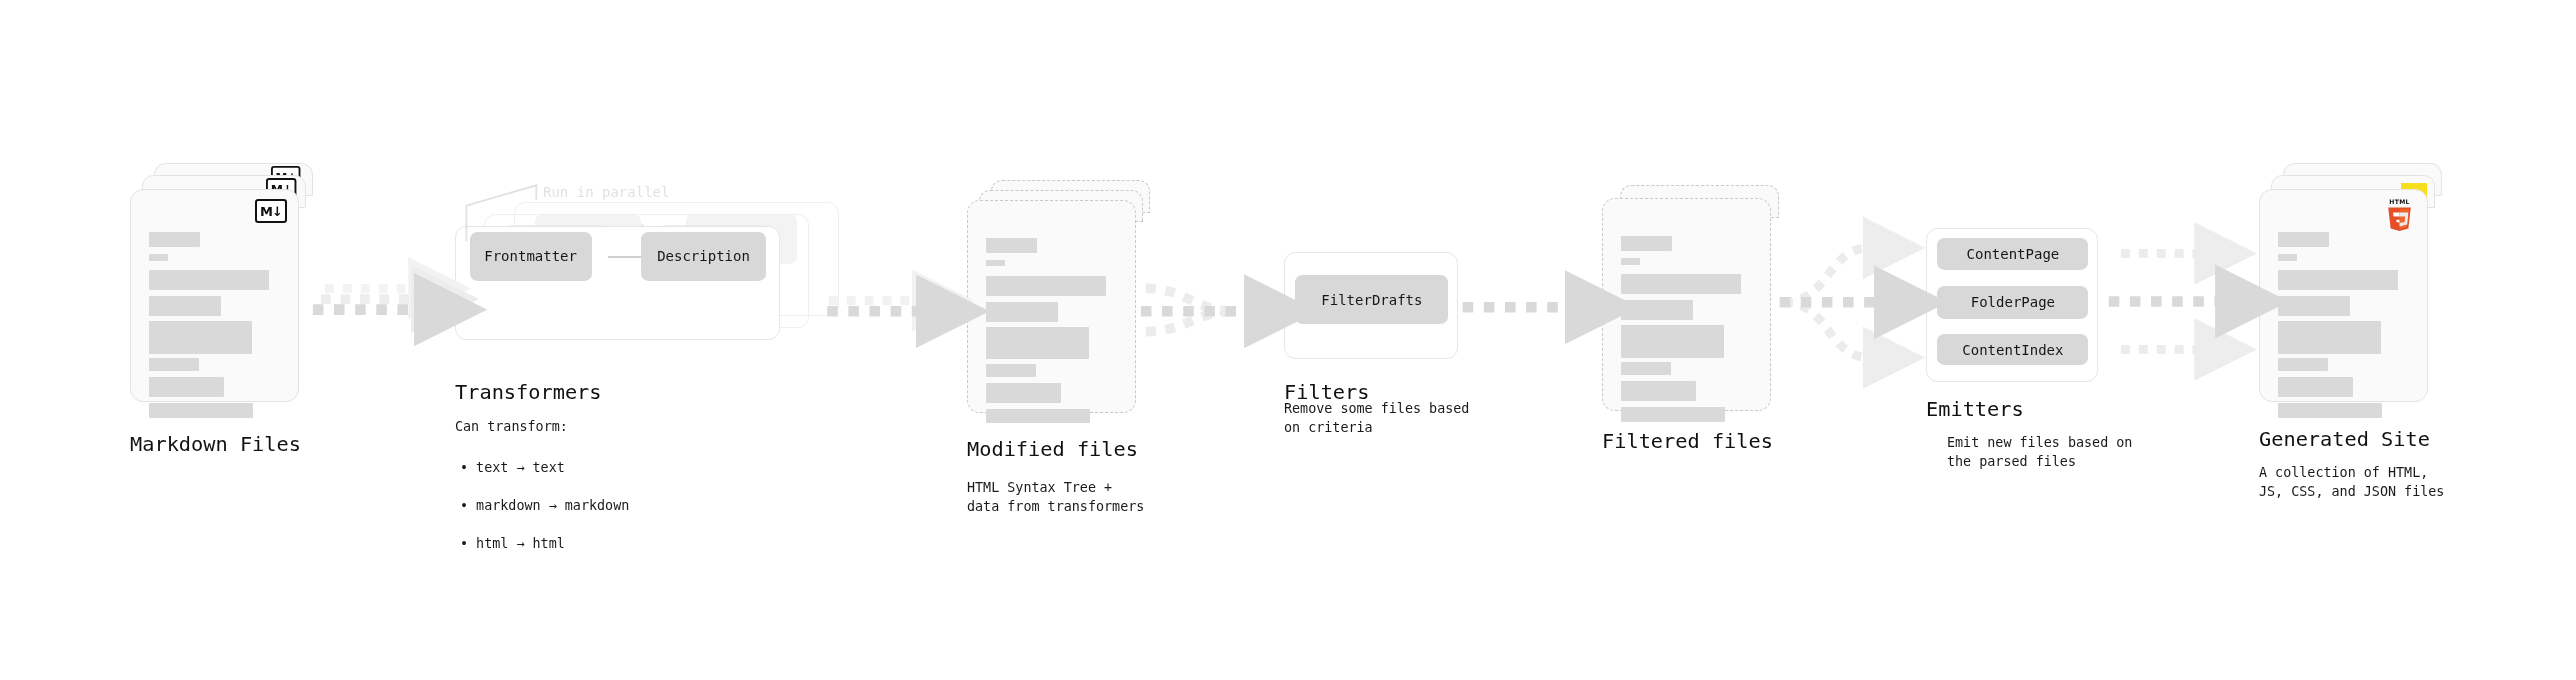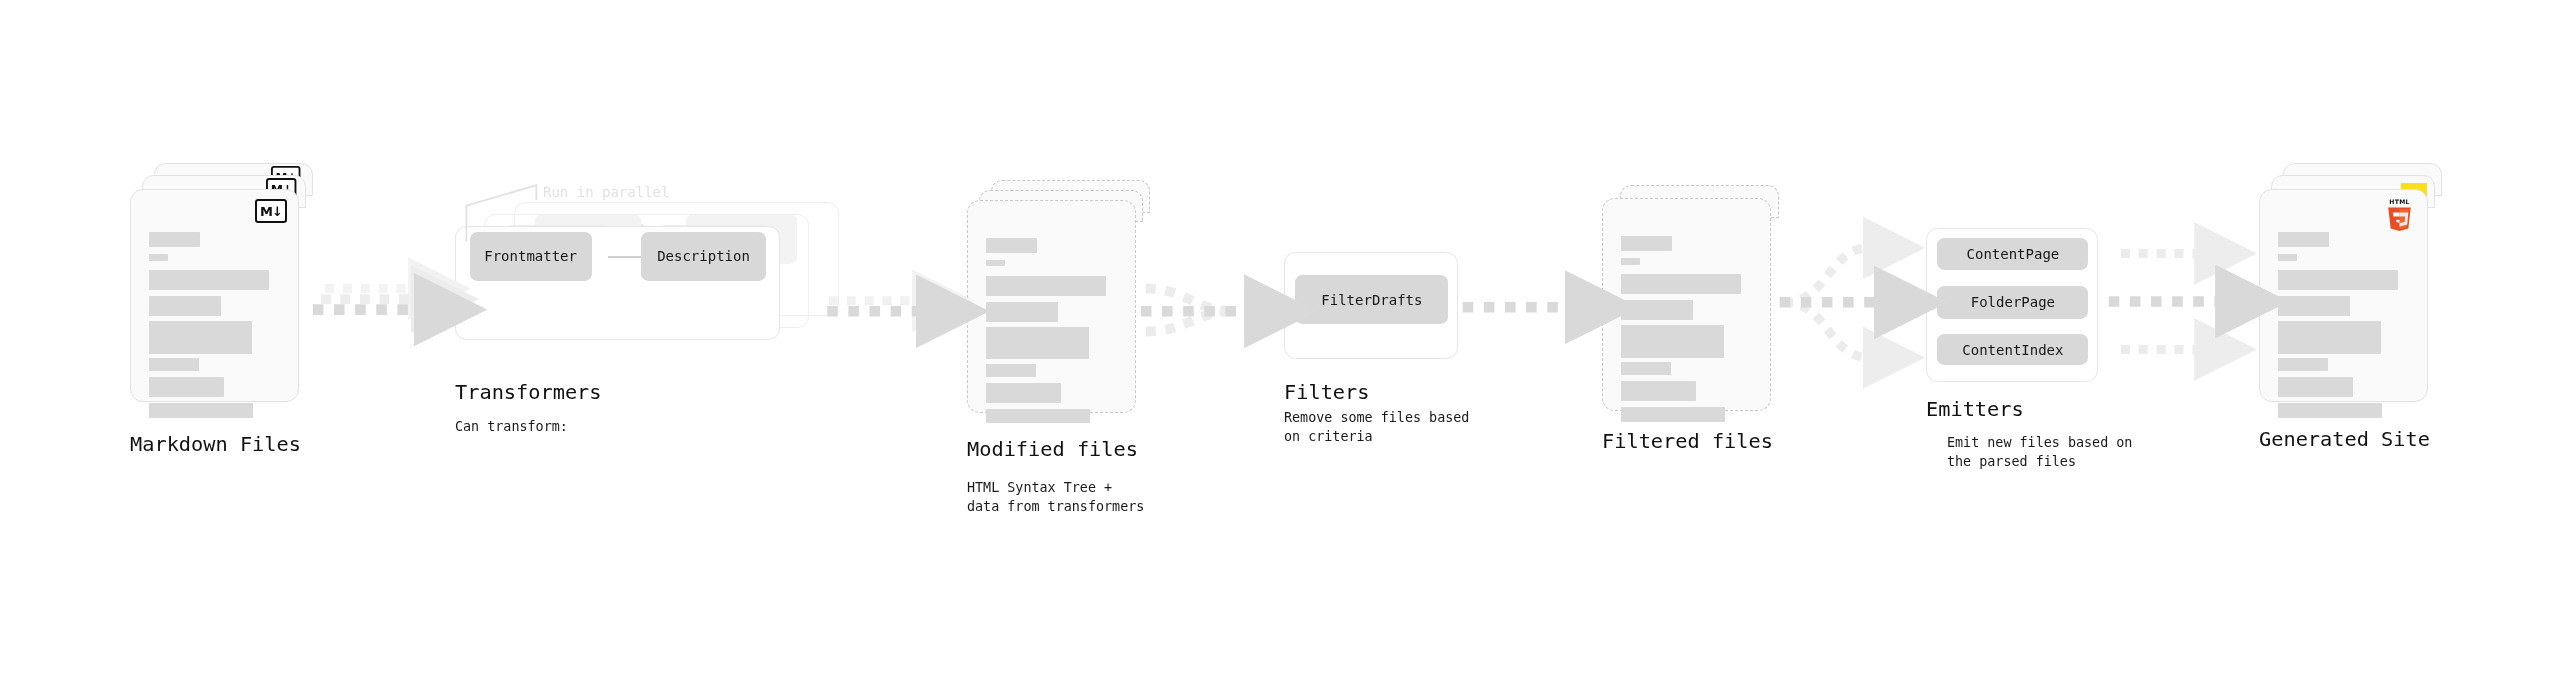--- a/index.html
+++ b/index.html
@@ -100,20 +100,25 @@
     <div class="inner-arrow dark" style="left:153px;top:57px;width:42px;">
         <i></i>
       </div>
     <div class="pill" style="left:14.6px;top:32.5px;width:122px;height:49px;">Frontmatter</div>
     <div class="pill" style="left:186px;top:32.5px;width:125px;height:49px;">Description</div>
 
     <div class="runlabel" style="left:88px;top:-14.6px;">Run in parallel</div>
   </div>
   <div class="stage-title" style="left:455px;top:380px;">Transformers</div>
   <div class="stage-desc" style="left:455px;top:417px;">Can transform:</div>
+  <ul class="bullets stage-desc" style="left:460px;top:439px;">
+    <li>• text → text</li>
+    <li>• markdown → markdown</li>
+    <li>• html → html</li>
+  </ul>
 
   <div class="abs" style="left:967px;top:180px;">
     <div class="doccard dashed ghost1" style="left:24.4px;top:0px;"></div>
     <div class="doccard dashed ghost2" style="left:12.2px;top:9.8px;"></div>
     <div class="doccard dashed" style="left:0px;top:19.5px;">
       <div class="skel" style="left:18px;top:37px;width:51px;height:15.4px;"></div>
       <div class="skel" style="left:18px;top:59px;width:18.7px;height:6.5px;"></div>
       <div class="skel" style="left:18px;top:75px;width:120px;height:20.3px;"></div>
       <div class="skel" style="left:18px;top:101px;width:72px;height:20.3px;"></div>
       <div class="skel" style="left:18px;top:126px;width:103px;height:32.5px;"></div>
@@ -124,21 +129,21 @@
   </div>
   <div class="stage-title" style="left:967px;top:429px;margin-top:8px;">Modified files</div>
   <div class="stage-desc" style="left:967px;top:466px;margin-top:12px;">HTML Syntax Tree +
 data from transformers</div>
 
   <div class="abs" style="left:1284px;top:252px;">
     <div class="gbox" style="left:0px;top:0px;width:174px;height:107px;"></div>
     <div class="pill" style="left:11.4px;top:23px;width:153px;height:49px;">FilterDrafts</div>
   </div>
   <div class="stage-title" style="left:1284px;top:380px;">Filters</div>
-  <div class="stage-desc" style="left:1284px;top:408px;">Remove some files based
+  <div class="stage-desc" style="left:1284px;top:399px;">Remove some files based
 on criteria</div>
 
   <div class="abs" style="left:1602px;top:185px;">
     <div class="doccard dashed ghost1" style="left:18px;top:0px;"></div>
     <div class="doccard dashed" style="left:0px;top:13px;">
       <div class="skel" style="left:18px;top:37px;width:51px;height:15.4px;"></div>
       <div class="skel" style="left:18px;top:59px;width:18.7px;height:6.5px;"></div>
       <div class="skel" style="left:18px;top:75px;width:120px;height:20.3px;"></div>
       <div class="skel" style="left:18px;top:101px;width:72px;height:20.3px;"></div>
       <div class="skel" style="left:18px;top:126px;width:103px;height:32.5px;"></div>
@@ -192,20 +197,22 @@
       <div class="skel" style="left:18px;top:64px;width:18.7px;height:6.5px;"></div>
       <div class="skel" style="left:18px;top:80px;width:120px;height:20.3px;"></div>
       <div class="skel" style="left:18px;top:106px;width:72px;height:20.3px;"></div>
       <div class="skel" style="left:18px;top:131px;width:103px;height:32.5px;"></div>
       <div class="skel" style="left:18px;top:168px;width:50px;height:13px;"></div>
       <div class="skel" style="left:18px;top:187px;width:75px;height:20.3px;"></div>
       <div class="skel" style="left:18px;top:213px;width:104px;height:14.6px;"></div>
     </div>
   </div>
   <div class="stage-title" style="left:2259px;top:427px;">Generated Site</div>
+  <div class="stage-desc" style="left:2259px;top:463px;">A collection of HTML,
+JS, CSS, and JSON files</div>
 
   <svg class="ov" viewBox="0 0 3170 838" width="2576" height="681">
     <defs>
       <marker id="tri" viewBox="0 0 10 10" refX="1" refY="5" markerWidth="7" markerHeight="7" orient="auto-start-reverse">
         <path d="M0,0 L10,5 L0,10 z" fill="#d9d9d9"></path>
       </marker>
       <marker id="triL" viewBox="0 0 10 10" refX="1" refY="5" markerWidth="7" markerHeight="7" orient="auto-start-reverse">
         <path d="M0,0 L10,5 L0,10 z" fill="#ededed"></path>
       </marker>
       <marker id="triLL" viewBox="0 0 10 10" refX="1" refY="5" markerWidth="7" markerHeight="7" orient="auto-start-reverse">

